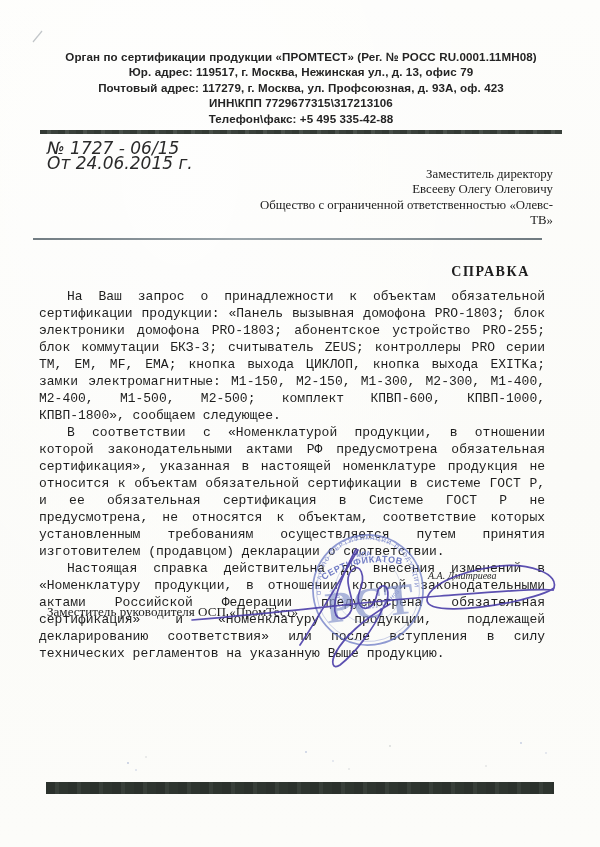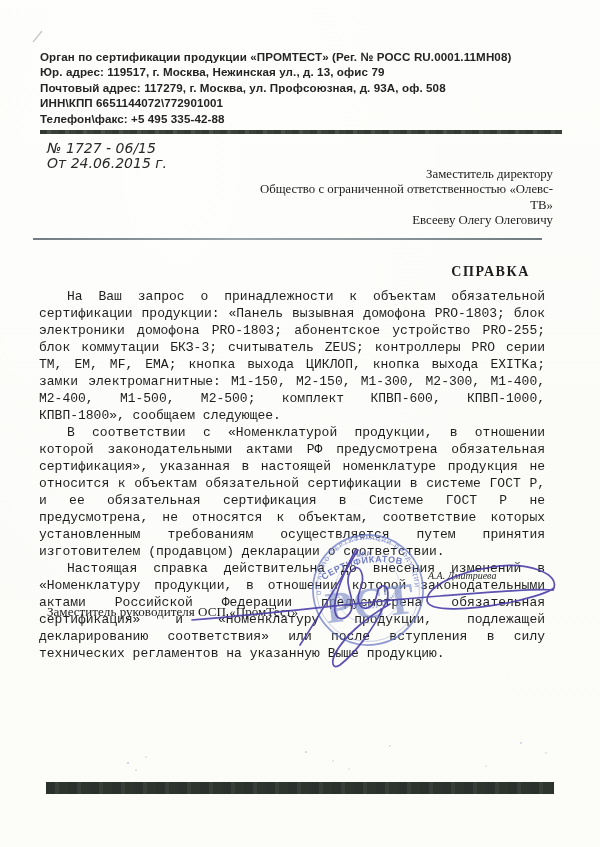--- a/index.html
+++ b/index.html
@@ -8,33 +8,33 @@
     background:
       radial-gradient(ellipse at 30% 20%, rgba(255,255,255,.6), rgba(0,0,0,0) 60%),
       linear-gradient(180deg,#fdfdfb 0%,#fbfbf8 55%,#fcfcf9 100%);
     overflow:hidden;
     font-family:"Liberation Serif", serif;
     color:#1e1e1e;
   }
   
   .letterhead{
     position:absolute;top:49px;left:40px;width:522px;
-    text-align:left;
+    text-align:center;
     font-family:"Liberation Sans", sans-serif;
     font-weight:bold;font-size:11.6px;line-height:15.4px;color:#242424;
     letter-spacing:.1px;
   }
   .rule-thick{
     position:absolute;top:130px;left:40px;width:522px;height:4px;
     background:repeating-linear-gradient(90deg,#333a34 0 7px,#49504a 7px 11px,#3a413b 11px 18px);
   }
   .ref-block{
     position:absolute;top:141px;left:47px;
     font-family:"DejaVu Sans", sans-serif;
-    font-style:italic;font-size:14px;line-height:14.5px;color:#2a2a2a;
+    font-style:italic;font-size:17px;line-height:14.5px;color:#2a2a2a;
   }
   .recipient{
     position:absolute;top:167px;left:240px;width:313px;
     text-align:right;font-size:12.8px;line-height:15.3px;color:#1c1c1c;
   }
   .rule-thin{
     position:absolute;top:238px;left:33px;width:509px;height:1.6px;
     background:linear-gradient(90deg,#727d83 0%,#9aa4aa 40%,#8a949a 70%,#6f7a80 100%);
   }
   .doc-title{
@@ -60,36 +60,36 @@
   }
 </style>
 </head>
 <body>
 
 <div class="page">
 
   <div class="letterhead">
     <div>Орган по сертификации продукции  «ПРОМТЕСТ» (Рег. № РОСС RU.0001.11МН08)</div>
     <div>Юр. адрес: 119517, г. Москва, Нежинская ул., д. 13, офис 79</div>
-    <div>Почтовый адрес: 117279, г. Москва, ул. Профсоюзная, д. 93А, оф. 508</div>
-    <div>ИНН\КПП  6651144072\772901001</div>
+    <div>Почтовый адрес: 117279, г. Москва, ул. Профсоюзная, д. 93А, оф. 423</div>
+    <div>ИНН\КПП  7729677315\317213106</div>
     <div>Телефон\факс: +5 495 335-42-88</div>
   </div>
 
   <div class="rule-thick"></div>
 
   <div class="ref-block">
     <div>№   1727 - 06/15</div>
     <div>От 24.06.2015 г.</div>
   </div>
 
   <div class="recipient">
     <div>Заместитель директору</div>
+    <div>Евсееву Олегу Олеговичу</div>
     <div>Общество с ограниченной ответственностью «Олевс-ТВ»</div>
-    <div>Евсееву Олегу Олеговичу</div>
   </div>
 
   <div class="rule-thin"></div>
 
   <div class="doc-title">СПРАВКА</div>
 
   <div class="body-text">
     <p>На Ваш запрос о принадлежности к объектам обязательной сертификации продукции: «Панель вызывная домофона PRO-1803; блок электроники домофона PRO-1803; абонентское устройство PRO-255; блок коммутации БКЗ-3; считыватель ZEUS; контроллеры PRO серии ТМ, ЕМ, MF, ЕМА; кнопка выхода ЦИКЛОП, кнопка выхода EXITKa; замки электромагнитные: М1-150, М2-150, М1-300, М2-300, М1-400, М2-400, М1-500, М2-500; комплект КПВП-600, КПВП-1000, КПВП-1800», сообщаем следующее.</p>
     <p>В соответствии с «Номенклатурой продукции, в отношении которой законодательными актами РФ предусмотрена обязательная сертификация», указанная в настоящей номенклатуре продукция не относится к объектам обязательной сертификации в системе ГОСТ Р, и ее обязательная сертификация в Системе ГОСТ Р не предусмотрена, не относятся к объектам, соответствие которых установленным требованиям осуществляется путем принятия изготовителем (продавцом) декларации о соответствии.</p>
     <p>Настоящая справка действительна до внесения изменений в «Номенклатуру продукции, в отношении которой законодательными актами Российской Федерации предусмотрена обязательная сертификация» и «Номенклатуру продукции, подлежащей декларированию соответствия» или после вступления в силу технических регламентов на указанную Выше продукцию.</p>

